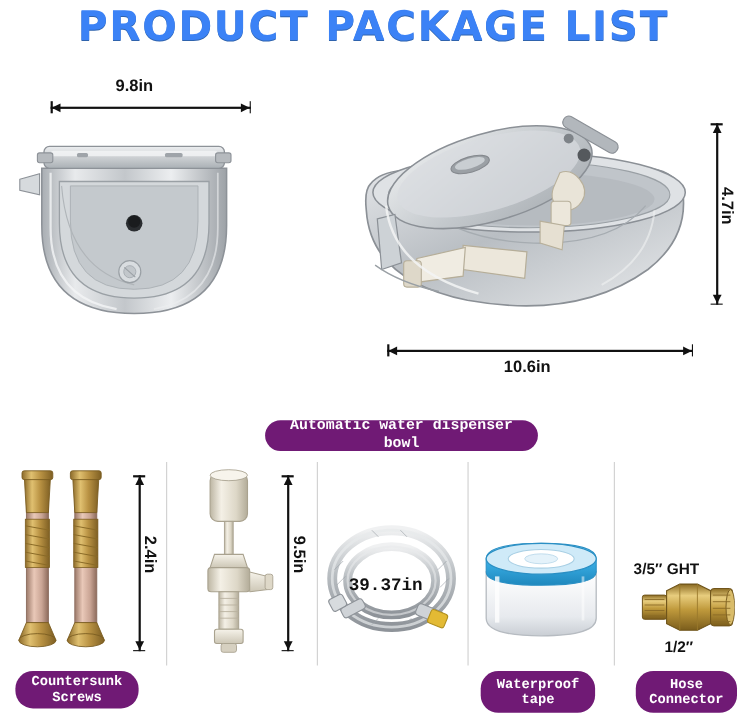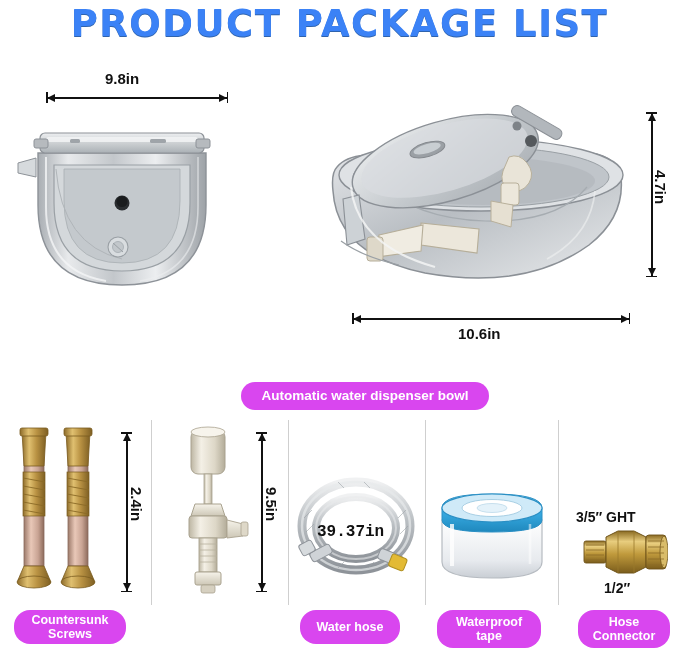--- a/index.html
+++ b/index.html
@@ -108,32 +108,33 @@
     width: 0; height: 0;
     border-left: 4.5px solid transparent;
     border-right: 4.5px solid transparent;
   }
   .ruler-v .arw.t { top: 1px; border-bottom: 8px solid #111; }
   .ruler-v .arw.b { bottom: 1px; border-top: 8px solid #111; }
 
   
   .pill {
     position: absolute;
-    background: #d946ef;
+    background: #701a75;
     color: #fff;
     border-radius: 16px;
     font-size: 12.5px;
     font-weight: bold;
     text-align: center;
     display: flex;
     align-items: center;
     justify-content: center;
     line-height: 1.15;
     padding: 4px 10px;
     box-sizing: border-box;
+    font-family: Liberation Mono, monospace;
   }
   .pill.big {
     font-size: 13.5px;
   }
 
   .divider {
     position: absolute;
     background: #cfcfcf;
     width: 1px;
   }
@@ -423,21 +424,20 @@
           <line x1="74" y1="98" x2="80" y2="92"></line>
       </g>
 
       <rect x="84" y="82" width="24" height="11" rx="3" transform="rotate(22 96 88)" fill="#cfd3d7" stroke="#8e9399" stroke-width="1"></rect>
       <rect x="96" y="86" width="16" height="13" rx="2.5" transform="rotate(22 104 92)" fill="#e3ba34" stroke="#b1901f" stroke-width="1"></rect>
       <rect x="16" y="78" width="22" height="10" rx="3" transform="rotate(-28 27 83)" fill="#cfd3d7" stroke="#8e9399" stroke-width="1"></rect>
       <rect x="6" y="72" width="14" height="12" rx="2.5" transform="rotate(-28 13 78)" fill="#d7dbde" stroke="#8e9399" stroke-width="1"></rect>
     </svg>
   </div>
   <div class="dim" style="left:317px; top:523px; font-size:16px;font-family:Liberation Mono, monospace;">39.37in</div>
-  <div class="pill" style="left:300px; top:610px; width:100px; height:34px;">Water hose</div>
 
   <div class="divider" style="left:425px; top:420px; height:185px;"></div>
 
   <div class="svgwrap" style="left:434px; top:490px; width:116px; height:105px;">
     <svg width="116" height="105" viewBox="0 0 116 105">
       <defs>
         <linearGradient id="tapeBlue" x1="0" y1="0" x2="0" y2="1">
           <stop offset="0%" stop-color="#8fd7f5"></stop>
           <stop offset="50%" stop-color="#36a9e0"></stop>
           <stop offset="100%" stop-color="#1f88bd"></stop>

